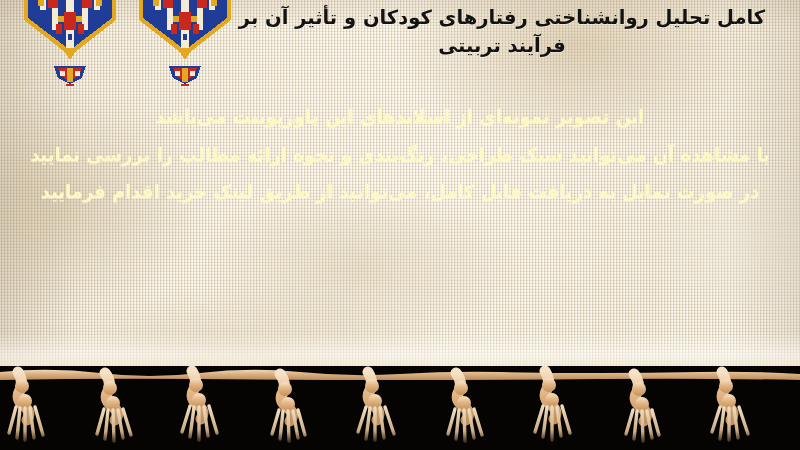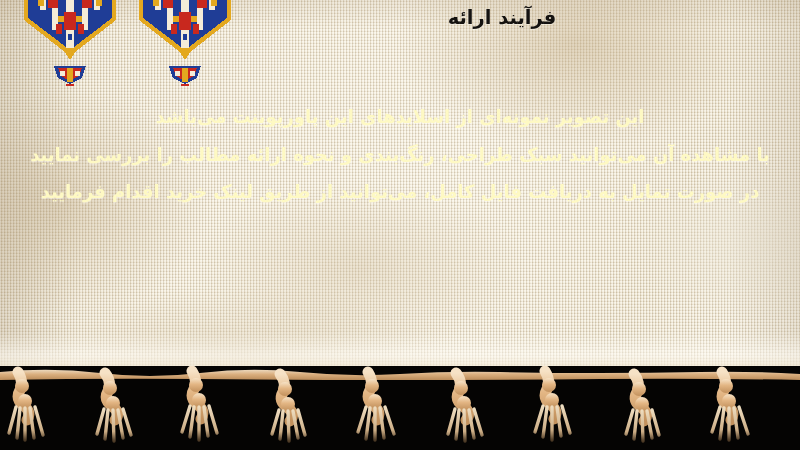--- a/index.html
+++ b/index.html
@@ -247,21 +247,22 @@
           <rect x="49" y="74" width="6" height="14" fill="#e3a81f"></rect>
           <rect x="42" y="77" width="5" height="5" fill="#f5ecd8"></rect>
           <rect x="57" y="77" width="5" height="5" fill="#f5ecd8"></rect>
           <rect x="48" y="90" width="8" height="2" fill="#c8281e"></rect>
         </g>
       </g>
     </svg>
   </div>
 
   <div class="title-block">
-    <div>فرآیند ارائه</div>
+    <div>کامل تحلیل روانشناختی رفتارهای کودکان و تأثیر آن بر</div>
+    <div>فرآیند تربیتی</div>
   </div>
 
   <div class="body-block">
     <p class="body-line">این تصویر نمونه‌ای از اسلایدهای این پاورپوینت می‌باشد</p>
     <p class="body-line">با مشاهده آن می‌توانید سبک طراحی، رنگ‌بندی و نحوه ارائه مطالب را بررسی نمایید</p>
     <p class="body-line">در صورت تمایل به دریافت فایل کامل، می‌توانید از طریق لینک خرید اقدام فرمایید</p>
   </div>
 
   <div class="fringe-zone">
     <svg width="800" height="84" viewBox="0 0 800 84">

